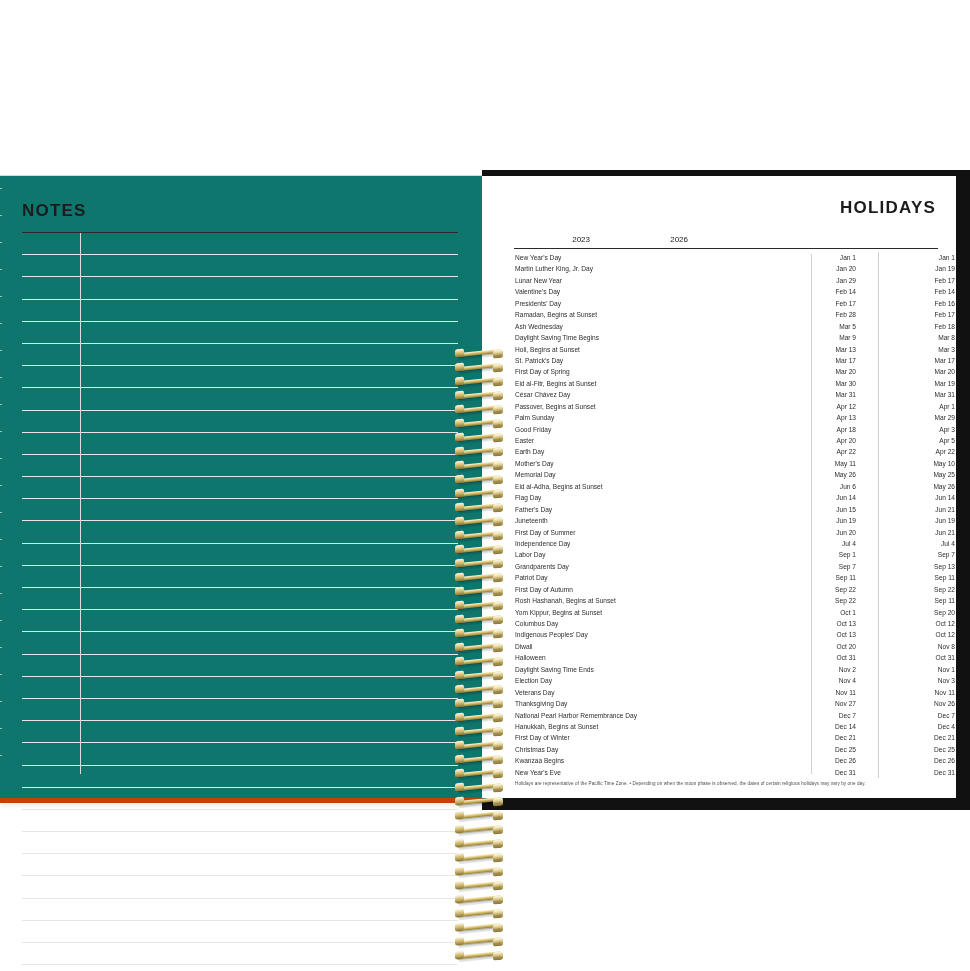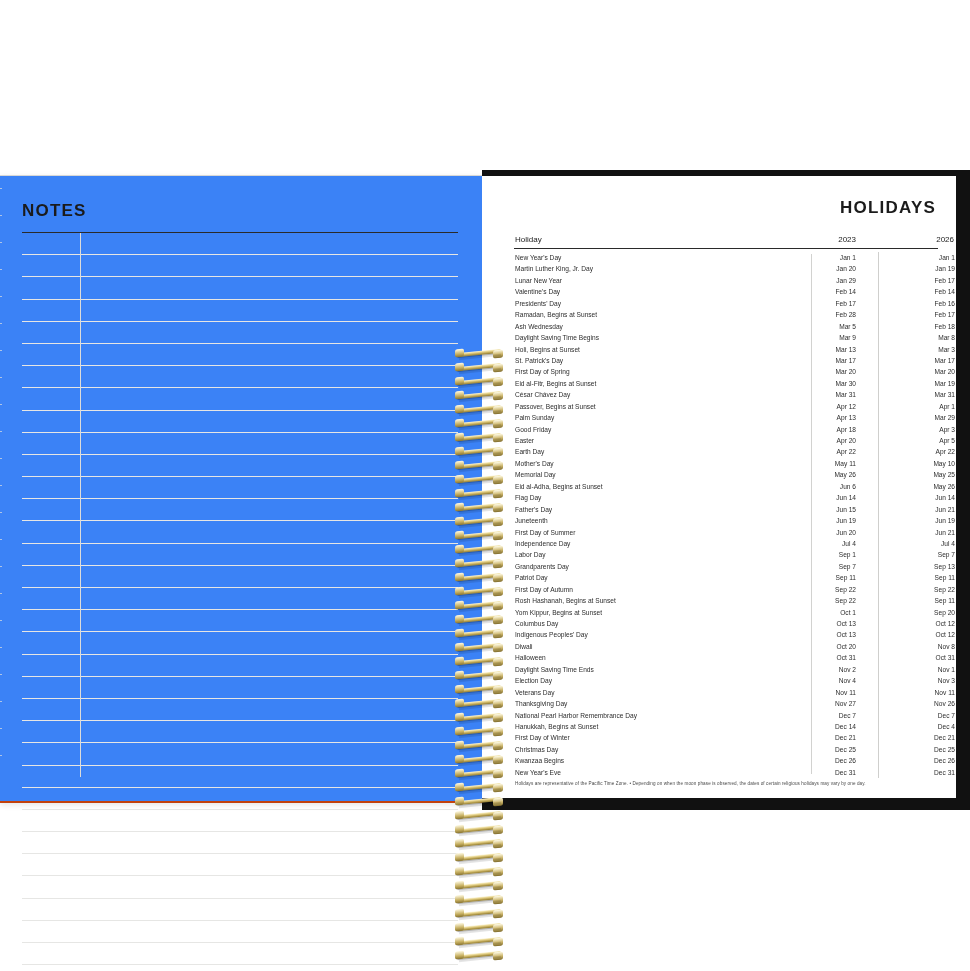--- a/index.html
+++ b/index.html
@@ -28,23 +28,23 @@
     height: 640px;
   }
 
   
   .notes-page {
     position: absolute;
     left: 0;
     top: 5px;
     width: 483px;
     height: 628px;
-    background: #3b82f6;
+    background: #0f766e;
     border-top: 1px solid #d8d8d6;
-    border-bottom: 2px solid #c2410c;
+    border-bottom: 5px solid #c2410c;
     border-right: 1px solid #e3e3e1;
     box-sizing: border-box;
     box-shadow: 0 2px 6px rgba(0,0,0,0.10);
     padding-left: 31px;
   }
   .notes-inner {
     position: absolute;
     left: 0;
     top: 0;
     right: 8px;
@@ -320,21 +320,20 @@
         <div class="notes-vrule"></div>
       </div>
     </div>
 
     <div class="holidays-page">
       <div class="holidays-sheet">
         <div class="holidays-title">HOLIDAYS</div>
 
         <div class="htable" id="holidays-table">
           <div class="hrow head">
-            <div class="c-holiday">Holiday</div>
             <div class="c-year">2023</div>
             <div class="c-year">2026</div>
           </div>
           <div id="holiday-rows">
               <div class="hrow">
                 <div class="c-holiday">New Year's Day</div>
                 <div class="c-year first">Jan 1</div>
                 <div class="c-year">Jan 1</div>
               </div>
               <div class="hrow">

